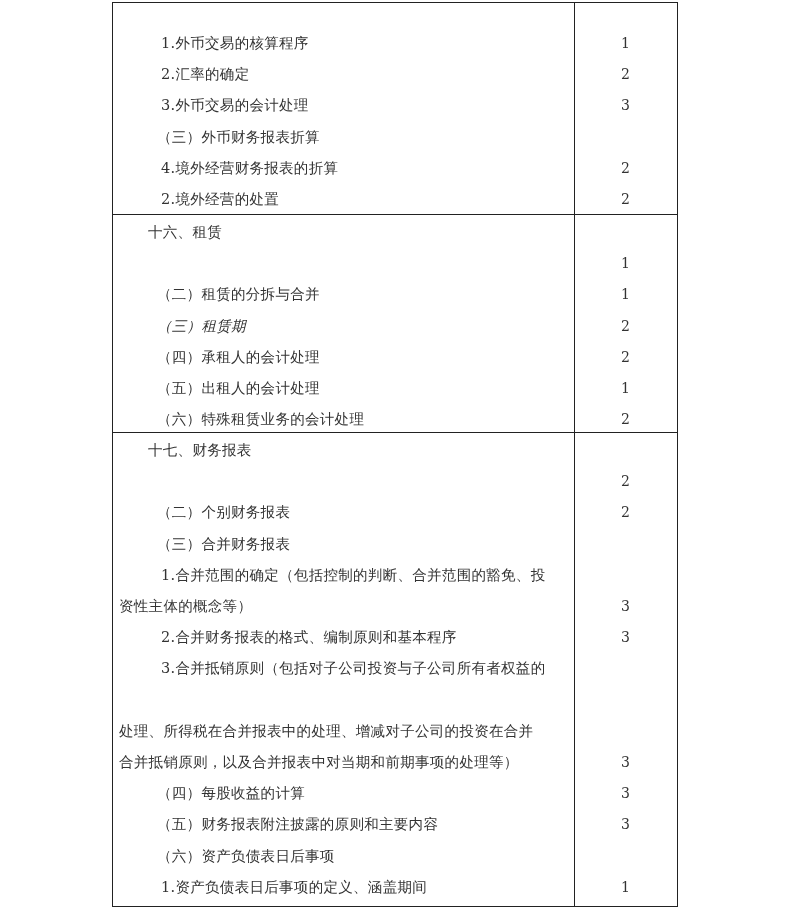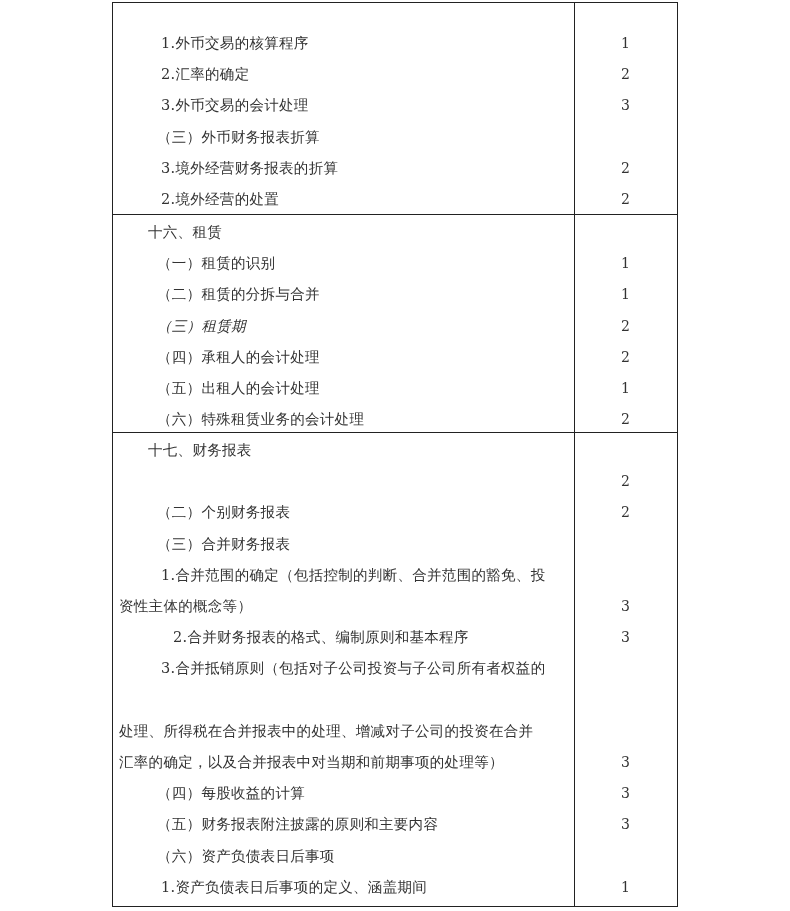--- a/index.html
+++ b/index.html
@@ -31,35 +31,34 @@
         </div>
         <div class="row" style="top: 63.4px;">
           <span class="txt" style="left: 48px;">3.外币交易的会计处理</span>
           <span class="val">3</span>
         </div>
         <div class="row" style="top: 94.6px;">
           <span class="txt" style="left: 44px;">（三）外币财务报表折算</span>
           <span class="val"></span>
         </div>
         <div class="row" style="top: 125.8px;">
-          <span class="txt" style="left: 48px;">3.境外经营财务报表的折算</span>
+          <span class="txt" style="left: 48px;">4.境外经营财务报表的折算</span>
           <span class="val">2</span>
         </div>
         <div class="row" style="top: 157px;">
           <span class="txt" style="left: 48px; text-align: center;">2.境外经营的处置</span>
           <span class="val">2</span>
         </div>
       </div>
       <div class="section" style="top: 188px; height: 218px;">
         <div class="row" style="top: 2px;">
           <span class="txt" style="left: 35px;">十六、租赁</span>
           <span class="val"></span>
         </div>
         <div class="row" style="top: 33.2px;">
-          <span class="txt" style="left: 44px;">（一）租赁的识别</span>
           <span class="val">1</span>
         </div>
         <div class="row" style="top: 64.4px;">
           <span class="txt" style="left: 44px;">（二）租赁的分拆与合并</span>
           <span class="val">1</span>
         </div>
         <div class="row" style="top: 95.6px;">
           <span class="txt" style="left: 44px; font-style: italic;">（三）租赁期</span>
           <span class="val">2</span>
         </div>
@@ -94,33 +93,33 @@
         </div>
         <div class="row" style="top: 126.8px;">
           <span class="txt" style="left: 48px;">1.合并范围的确定（包括控制的判断、合并范围的豁免、投</span>
           <span class="val"></span>
         </div>
         <div class="row" style="top: 158px;">
           <span class="txt" style="left: 6px;">资性主体的概念等）</span>
           <span class="val">3</span>
         </div>
         <div class="row" style="top: 189.2px;">
-          <span class="txt" style="left: 60px;">2.合并财务报表的格式、编制原则和基本程序</span>
+          <span class="txt" style="left: 48px;">2.合并财务报表的格式、编制原则和基本程序</span>
           <span class="val">3</span>
         </div>
         <div class="row" style="top: 220.4px;">
           <span class="txt" style="left: 48px;">3.合并抵销原则（包括对子公司投资与子公司所有者权益的</span>
           <span class="val"></span>
         </div>
         <div class="row" style="top: 282.8px;">
           <span class="txt" style="left: 6px;">处理、所得税在合并报表中的处理、增减对子公司的投资在合并</span>
           <span class="val"></span>
         </div>
         <div class="row" style="top: 314px;">
-          <span class="txt" style="left: 6px;">汇率的确定，以及合并报表中对当期和前期事项的处理等）</span>
+          <span class="txt" style="left: 6px;">合并抵销原则，以及合并报表中对当期和前期事项的处理等）</span>
           <span class="val">3</span>
         </div>
         <div class="row" style="top: 345.2px;">
           <span class="txt" style="left: 44px;">（四）每股收益的计算</span>
           <span class="val">3</span>
         </div>
         <div class="row" style="top: 376.4px;">
           <span class="txt" style="left: 44px;">（五）财务报表附注披露的原则和主要内容</span>
           <span class="val">3</span>
         </div>

